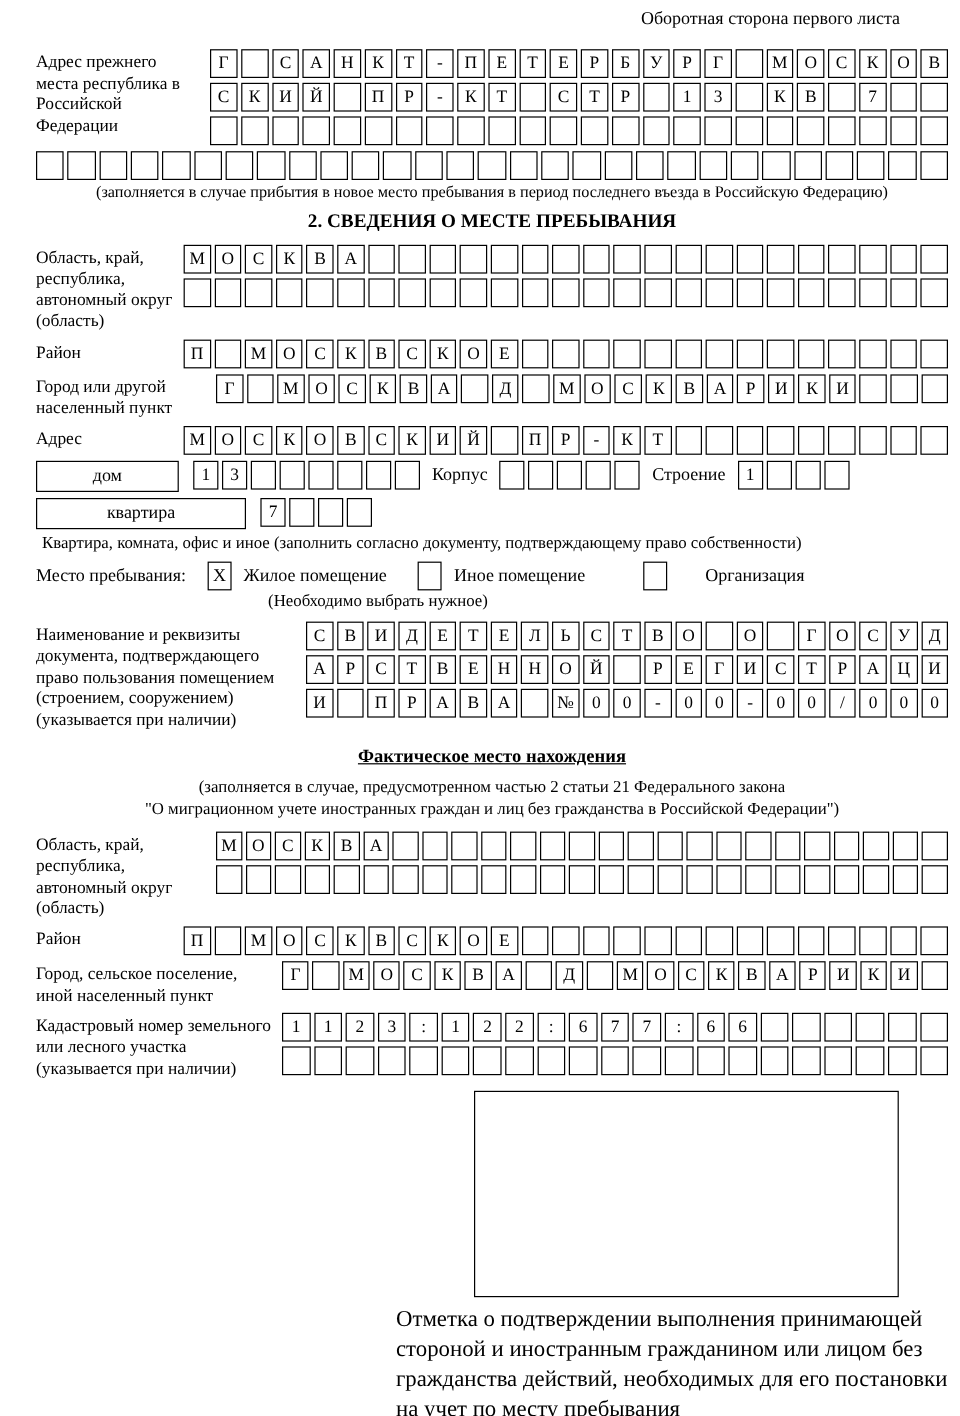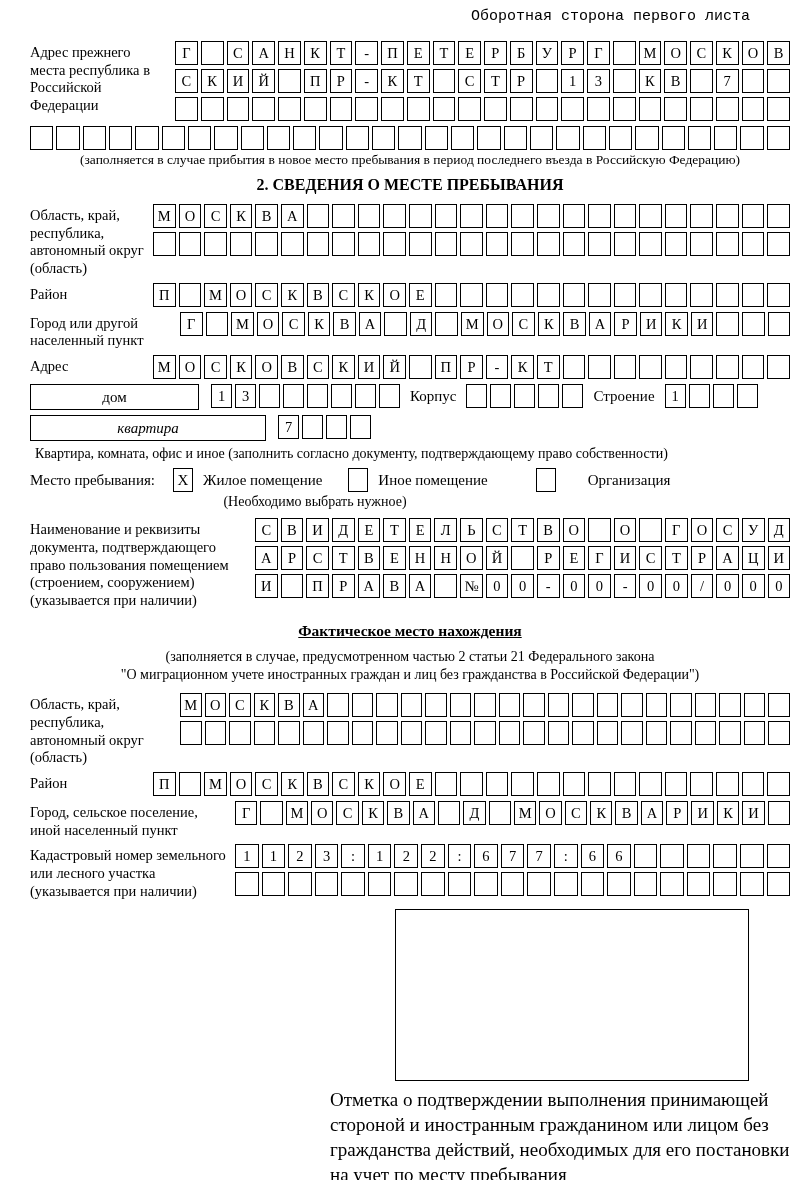--- a/index.html
+++ b/index.html
@@ -1,21 +1,21 @@
 <!DOCTYPE html>
 <html><head>
 <meta charset="utf-8">
 <style>
   html,body { margin:0; padding:0; background:#fff; }
   body {
     width:800px; height:1180px; overflow:hidden; box-sizing:border-box;
     font-family:"Liberation Serif","DejaVu Serif",serif; color:#000;
   }
   .page { padding:8px 10px 0 30px; box-sizing:border-box; }
-  .header-note { text-align:right; font-size:15px; padding-right:40px; margin-bottom:16px;font-family:Liberation Mono, monospace; }
+  .header-note { text-align:right; font-size:15px; padding-right:40px; margin-bottom:16px; }
 
   .frow { display:flex; align-items:flex-start; margin-bottom:5px; }
   .flabel { font-size:14.5px; line-height:1.22; padding-top:3px; box-sizing:border-box; padding-right:8px; }
   .w145 { flex:0 0 145px; }
   .w123 { flex:0 0 123px; }
   .w150 { flex:0 0 150px; }
   .w205 { flex:0 0 205px; }
   .w225 { flex:0 0 225px; }
 
   .cellcol { flex:1; min-width:0; display:flex; flex-direction:column; gap:4px; }
@@ -32,22 +32,22 @@
   .caption-left { font-size:14px; margin:1px 0 6px 5px; }
   .sec-title { text-align:center; font-weight:bold; font-size:16px; margin:8px 0 10px 0; }
   .subtitle  { text-align:center; font-weight:bold; font-size:15.5px; margin:12px 0 8px 0;text-decoration:underline; }
   .note-line { text-align:center; font-size:14px; line-height:1.35; }
   .notes-block { margin-bottom:8px; }
 
   .box-label {
     border:1.5px solid #000; height:26px; display:flex; align-items:center; justify-content:center;
     font-size:15px; box-sizing:border-box; background:#fff;
   }
-  .dom-box { width:169px; margin-right:12px; }
-  .kv-box  { width:236px; margin-right:12px;font-style:italic; }
+  .dom-box { width:119px; margin-right:12px; }
+  .kv-box  { width:175px; margin-right:12px; }
   .inline-label { font-size:15px; padding-top:4px; margin:0 10px; white-space:nowrap; }
 
   .mesto-row { display:flex; align-items:center; margin:6px 0 2px 0; }
   .mesto-label { font-size:15px; margin-right:18px; white-space:nowrap; }
   .checkbox {
     width:20px; height:24px; border:1.5px solid #000; display:flex; align-items:center; justify-content:center;
     font-size:15px; box-sizing:border-box; margin-right:10px; background:#fff;
   }
   .opt-label { font-size:15px; margin-right:26px; white-space:nowrap; }
   .gap-lg { margin-left:22px; }

